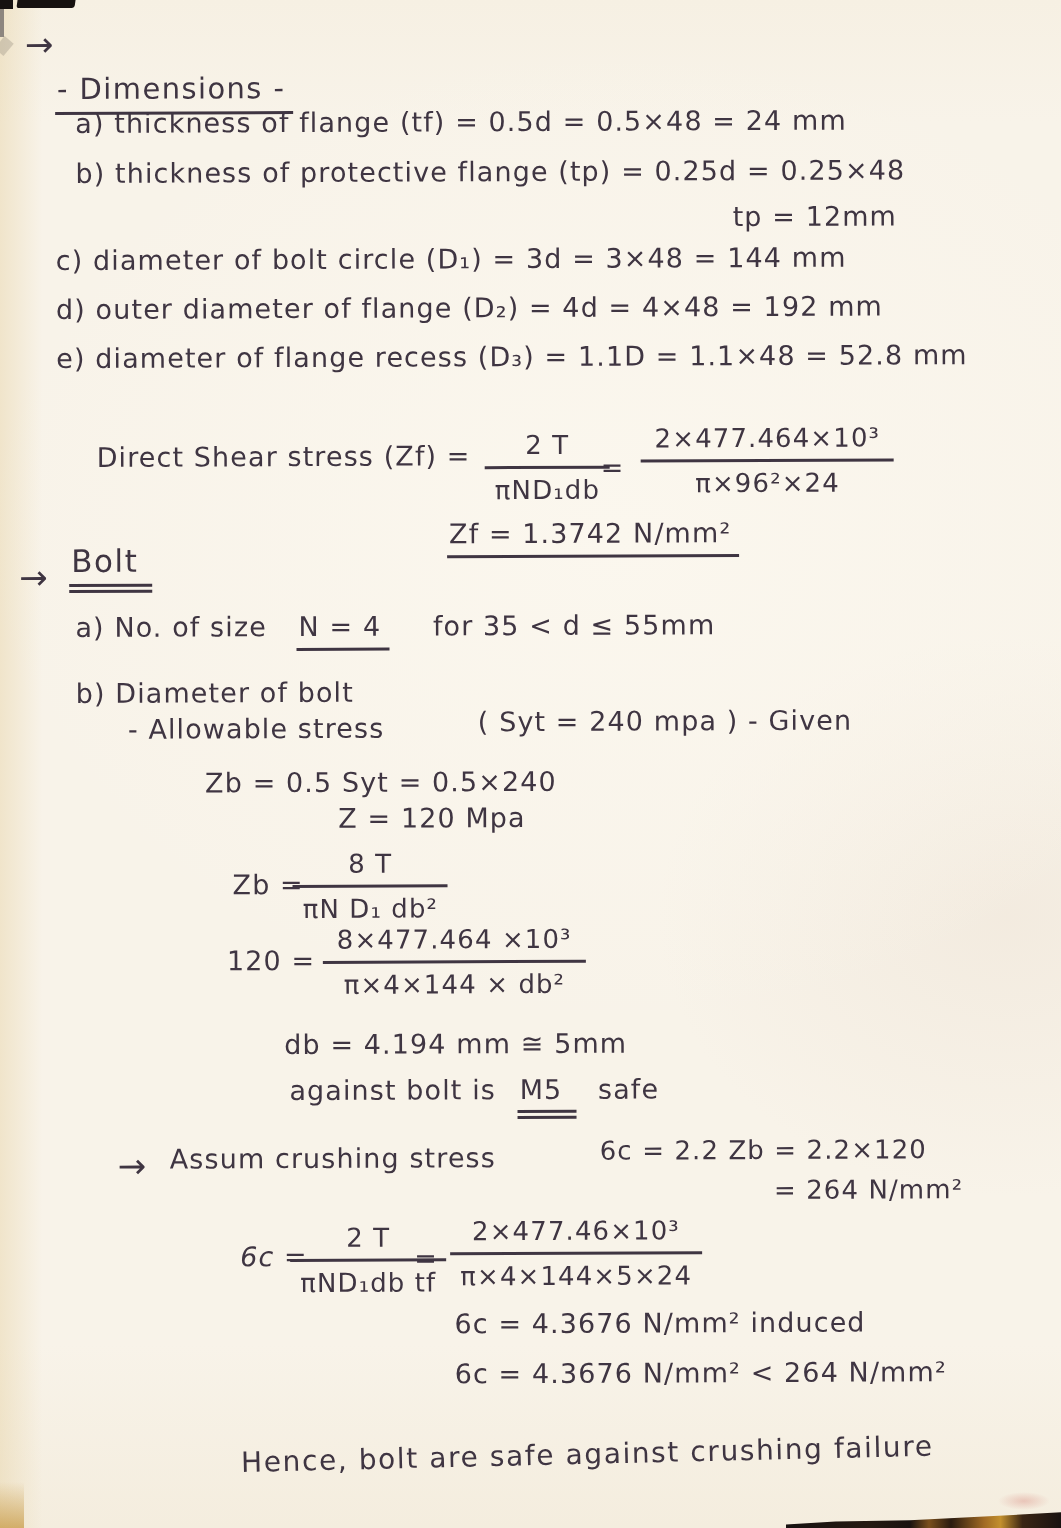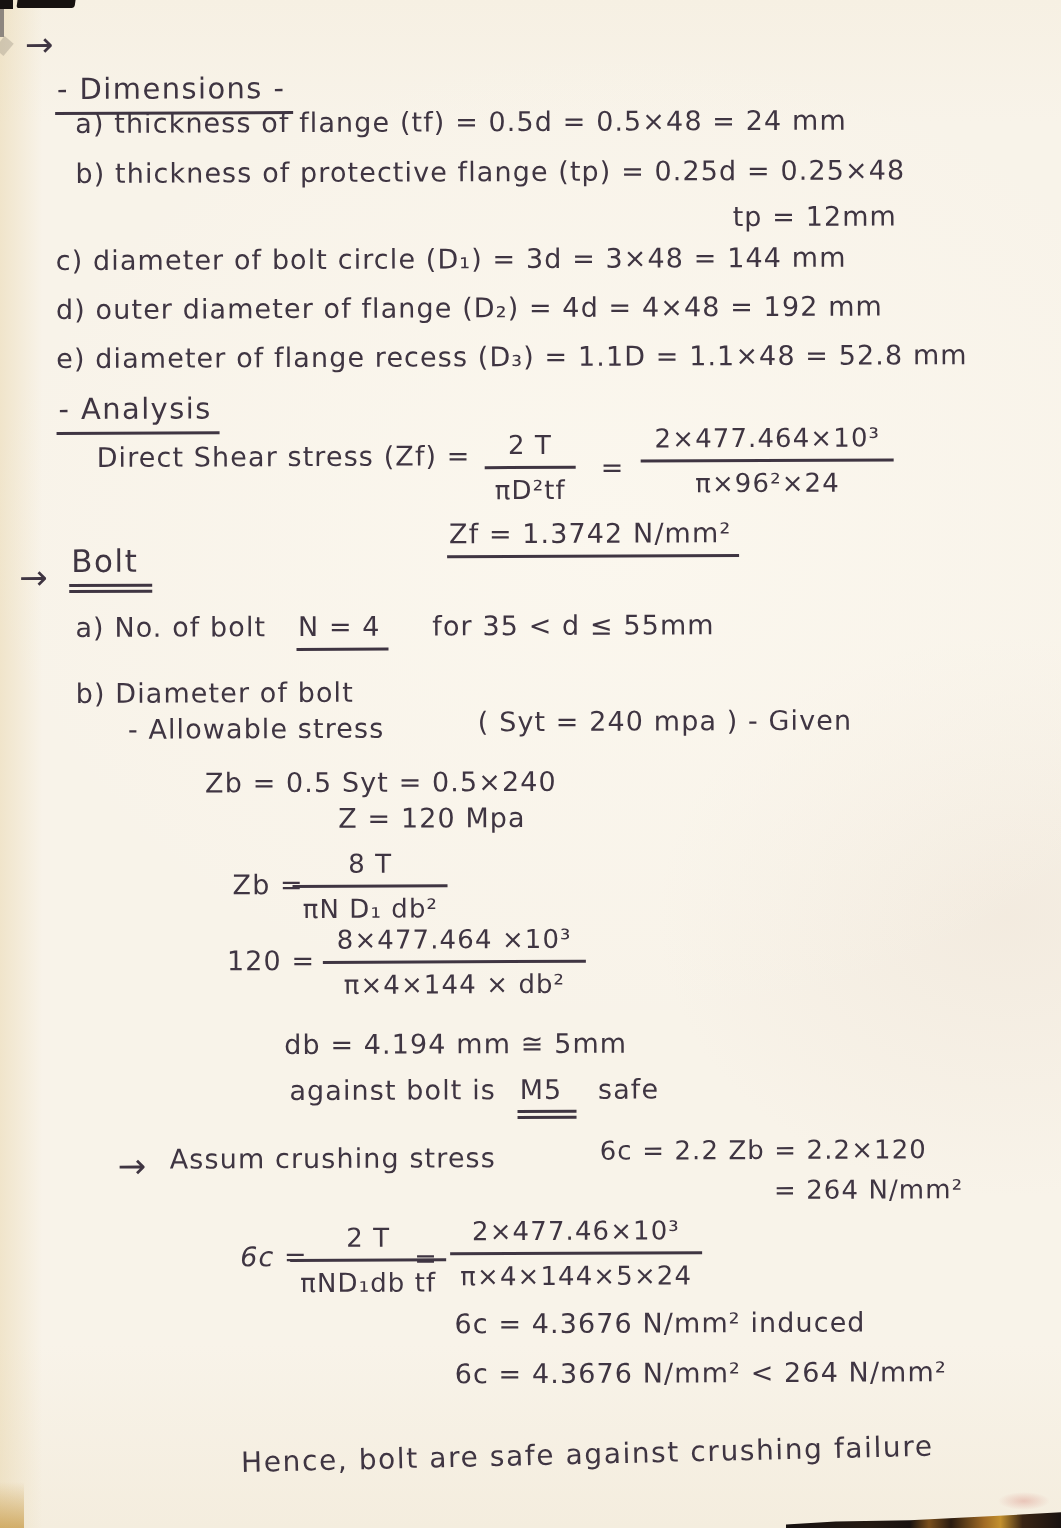--- a/index.html
+++ b/index.html
@@ -69,43 +69,42 @@
 
     <div class="line t29" style="left:58px;top:70px;"><span class="u">- Dimensions -</span></div>
 
     <div class="line" style="left:78px;top:106px;">a) thickness of flange (tf) = 0.5d = 0.5×48 = 24 mm</div>
     <div class="line" style="left:78px;top:156px;">b) thickness of protective flange (tp) = 0.25d = 0.25×48</div>
     <div class="line" style="left:697px;top:202px;margin-left:38px;">tp  = 12mm</div>
     <div class="line" style="left:58px;top:243px;">c) diameter of bolt circle (D₁) = 3d = 3×48 = 144 mm</div>
     <div class="line" style="left:58px;top:292px;">d) outer diameter of flange (D₂) = 4d = 4×48 = 192 mm</div>
     <div class="line" style="left:58px;top:341px;">e) diameter of flange recess (D₃) = 1.1D = 1.1×48 = 52.8 mm</div>
 
-    <div class="line t29" style="left:58px;top:390px;"><span class="u">- Analysis</span></div>
 
     <div class="line" style="left:98px;top:440px;">Direct Shear stress (Zf) =</div>
     <div class="line t26" style="left:486px;top:430px;">
       <span class="frac">
         <span class="num">2 T</span>
-        <span class="den">πD²tf</span>
+        <span class="den">πND₁db</span>
       </span>
     </div>
     <div class="line" style="left:602px;top:452px;">=</div>
     <div class="line t26" style="left:642px;top:424px;">
       <span class="frac">
         <span class="num">2×477.464×10³</span>
         <span class="den">π×96²×24</span>
       </span>
     </div>
     <div class="line" style="left:448px;top:518px;"><span class="u">Zf = 1.3742 N/mm²</span></div>
 
     <div class="line arrowg" style="left:20px;top:555px;">→</div>
     <div class="line t31" style="left:70px;top:532px;margin-top:9px;"><span class="u2">Bolt</span></div>
 
     <div class="line" style="left:76px;top:610px;">
-      <span>a) No. of bolt</span>
+      <span>a) No. of size</span>
       <span class="u gap-l">N = 4</span>
       <span class="gap-xl">for 35 &lt; d ≤ 55mm</span>
     </div>
 
     <div class="line" style="left:76px;top:676px;">b) Diameter of bolt</div>
     <div class="line" style="left:128px;top:712px;">- Allowable stress</div>
     <div class="line" style="left:478px;top:706px;">( Syt = 240 mpa ) - Given</div>
 
     <div class="line" style="left:205px;top:766px;">Zb = 0.5 Syt  = 0.5×240</div>
     <div class="line" style="left:338px;top:802px;">Z  = 120 Mpa</div>

